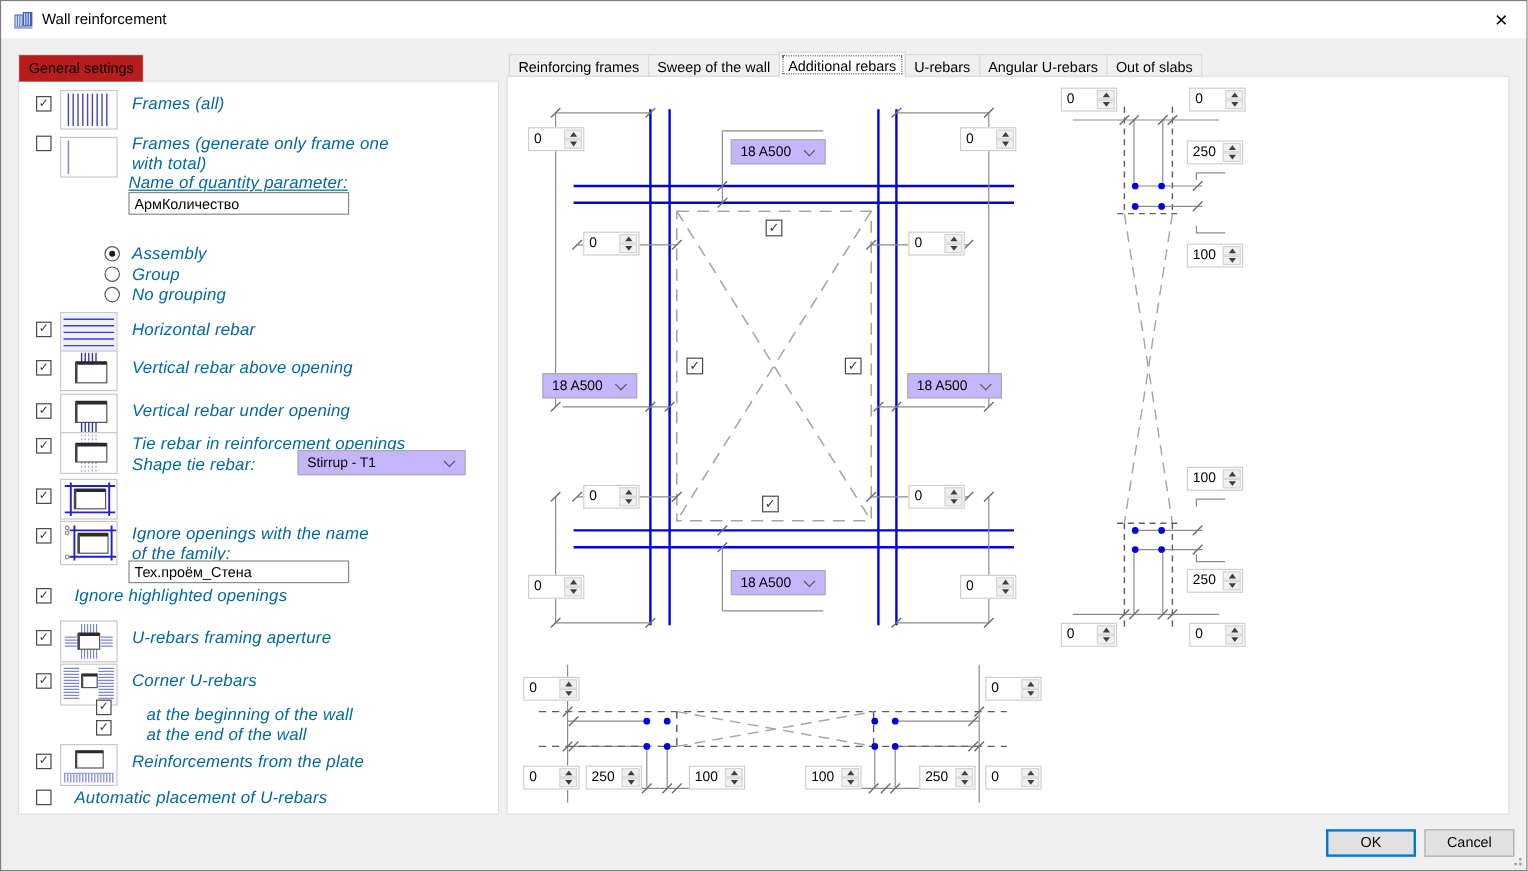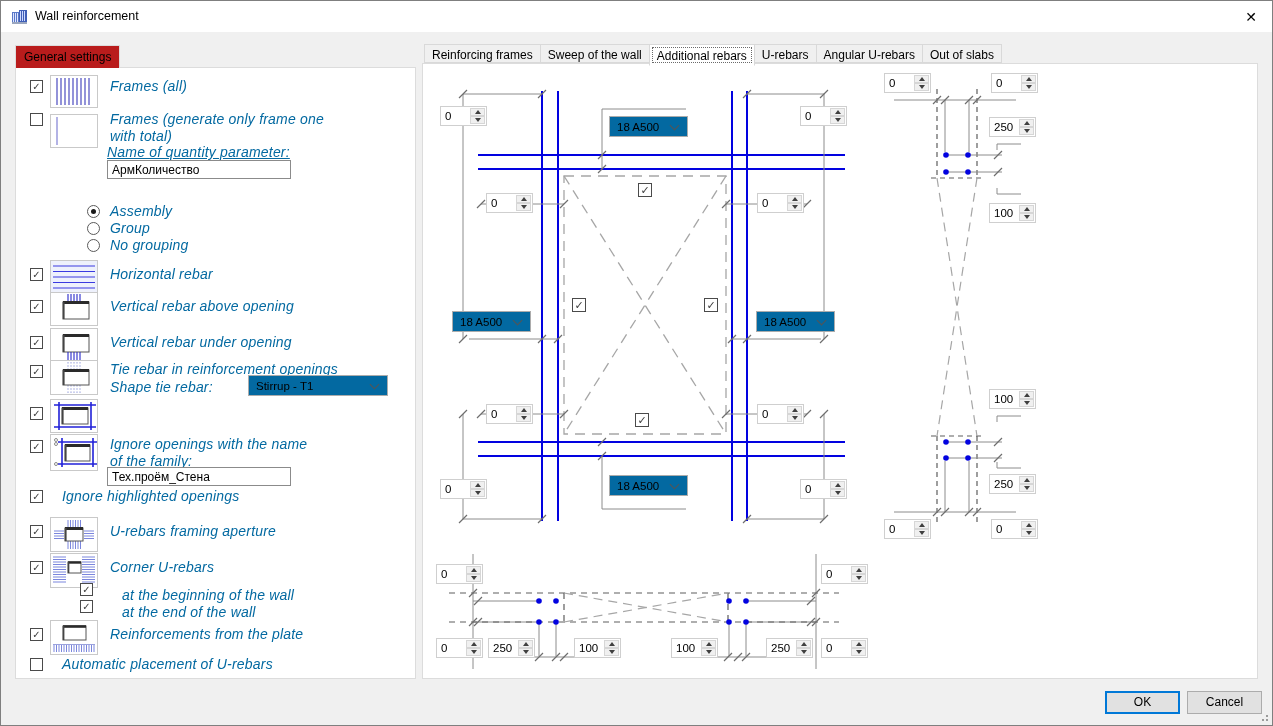--- a/index.html
+++ b/index.html
@@ -13,21 +13,21 @@
 
   
   .panel{position:absolute;background:#fff;border:1px solid #dcdcdc;box-sizing:border-box;}
   .left-panel{left:14px;top:66px;width:401px;height:612px;}
   .right-panel{left:421px;top:62px;width:836px;height:616px;}
 
   .tab{box-sizing:border-box;font-size:12px;color:#000;background:#f0f0f0;border:1px solid #d9d9d9;
        padding:3px 7px 0 7px;height:19px;}
   .left-tab{position:absolute;left:14px;top:44px;height:23px;background:#b91c1c;border:1px solid #dcdcdc;
             border-bottom:none;z-index:3;font-size:12px;padding:4px 8px 0 8px;box-sizing:border-box;}
-  .tabrow{position:absolute;left:423px;top:43px;height:20px;display:flex;align-items:flex-start;z-index:3;}
+  .tabrow{position:absolute;left:423px;top:43px;height:20px;display:flex;align-items:center;z-index:3;}
   .tabrow .tab{margin-right:-1px;}
   .tab.active{background:#fff;height:22px;border-bottom:1px solid #fff;outline:1px dotted #6a6a6a;
               outline-offset:-4px;padding-top:4px;}
 
   
   .cad{position:absolute;font-style:italic;font-family:Liberation Sans, sans-serif;font-size:14px;
        letter-spacing:0.2px;color:#0369a1;white-space:nowrap;}
   .cad.u{text-decoration:underline;}
 
   
@@ -44,21 +44,21 @@
   .spinner{position:absolute;width:47px;height:20px;background:#fff;border:1px solid #cfcfcf;
            display:flex;box-sizing:border-box;}
   .sv{flex:1;font-size:11.5px;padding:3px 0 0 4px;color:#000;font-family:"Liberation Sans",sans-serif;}
   .sbs{width:16px;display:flex;flex-direction:column;}
   .sb{flex:1;background:#f0f0f0;border:1px solid #d6d6d6;margin:1px 1px 0 0;display:flex;
       align-items:center;justify-content:center;cursor:pointer;}
   .sb:last-child{margin-top:0;margin-bottom:1px;}
   .tri-u{width:0;height:0;border-left:3px solid transparent;border-right:3px solid transparent;border-bottom:4px solid #3f3f3f;}
   .tri-d{width:0;height:0;border-left:3px solid transparent;border-right:3px solid transparent;border-top:4px solid #3f3f3f;}
 
-  .combo{position:absolute;height:21px;background:#0369a1;border:1px solid #acacac;display:flex;
+  .combo{position:absolute;height:21px;background:#c4b5fd;border:1px solid #acacac;display:flex;
          align-items:center;box-sizing:border-box;font-size:11.5px;color:#000;cursor:pointer;}
   .cv{flex:1;padding-left:7px;white-space:nowrap;}
   .chev{width:6px;height:6px;border-right:1.4px solid #555;border-bottom:1.4px solid #555;
         transform:rotate(45deg);margin:-3px 9px 0 0;}
 
   .btn{position:absolute;width:75px;height:23px;background:#e1e1e1;border:1px solid #acacac;
        font-size:12px;text-align:center;line-height:21px;box-sizing:border-box;cursor:pointer;}
   .btn.primary{border:2px solid #0078d7;line-height:19px;}
 
   svg.draw{position:absolute;left:421px;top:62px;}

